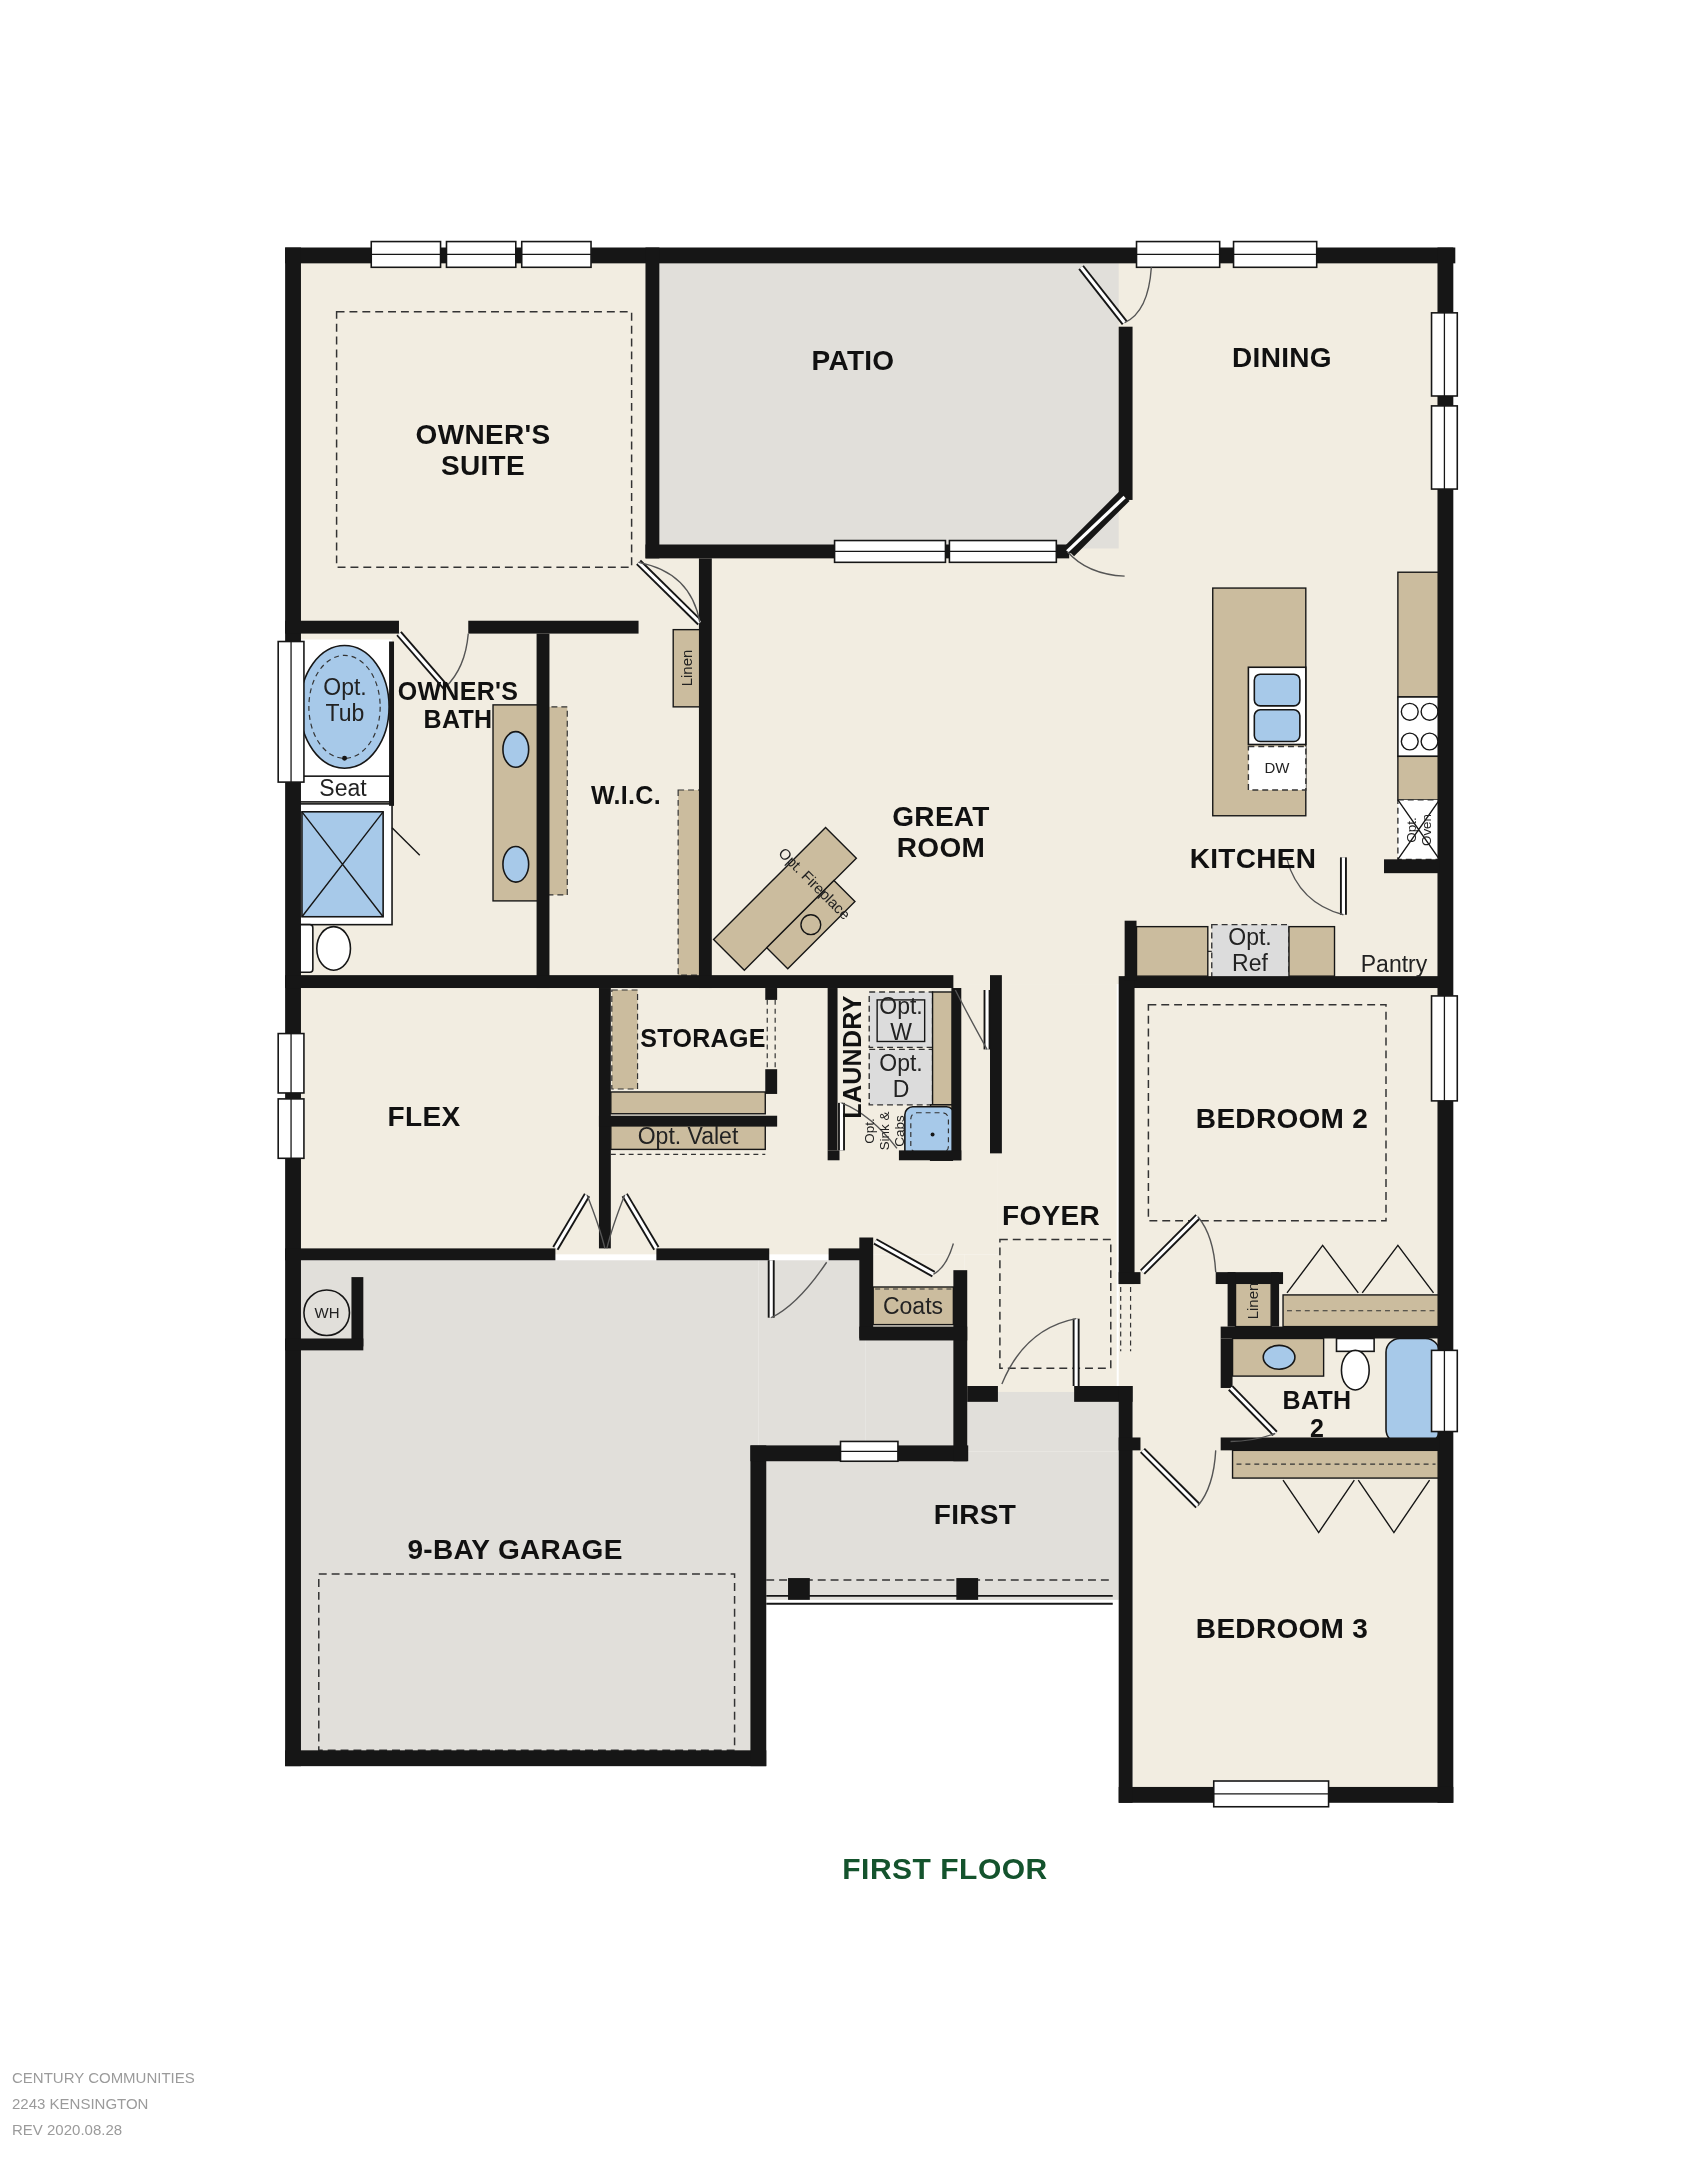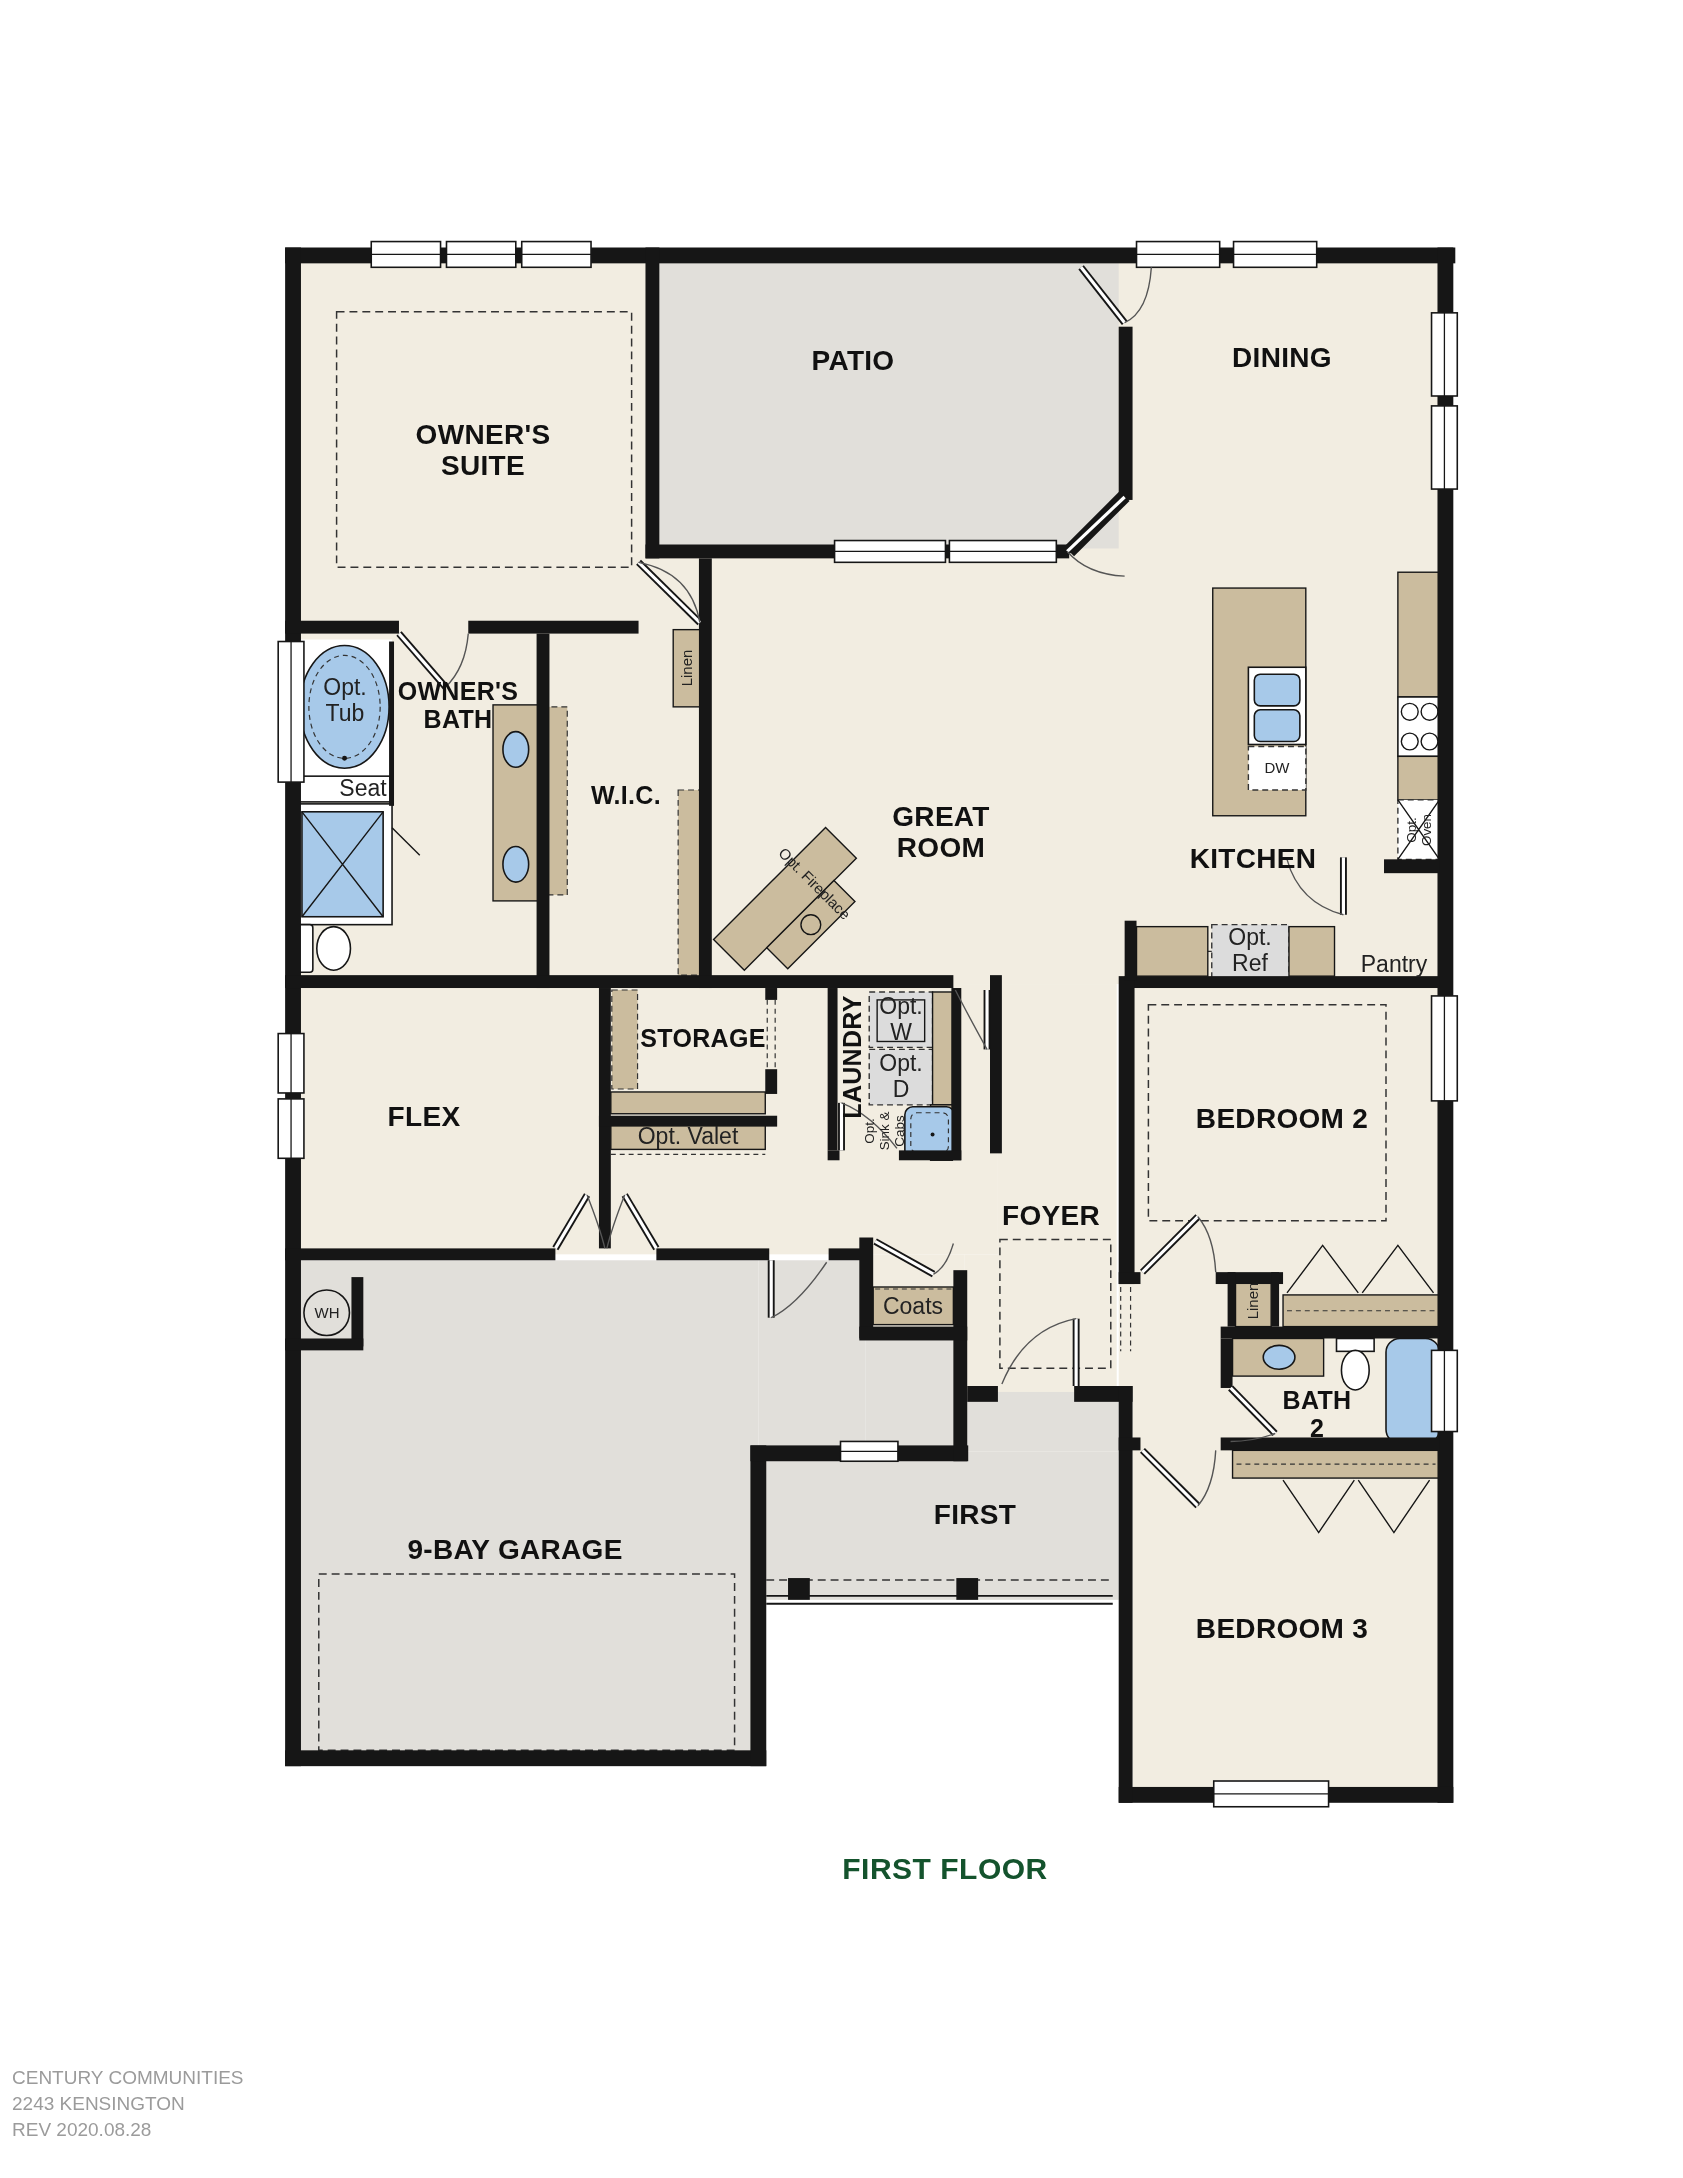--- a/index.html
+++ b/index.html
@@ -28,21 +28,21 @@
   .lbl{position:absolute;transform:translate(-50%,-50%);color:#111;font-weight:bold;
        text-align:center;white-space:pre-line;line-height:1.12;letter-spacing:0.3px;}
   .r90{transform:translate(-50%,-50%) rotate(-90deg);}
   .r45{transform:translate(-50%,-50%) rotate(45deg);}
   .s28{font-size:28px;}
   .s25{font-size:25px;}
   .sm{font-size:23px;font-weight:normal;color:#222;letter-spacing:0;}
   .xs{font-size:15px;font-weight:normal;color:#222;letter-spacing:0;}
   .xxs{font-size:13.4px;font-weight:normal;color:#222;letter-spacing:0;}
   .title{position:absolute;transform:translate(-50%,-50%);font-size:30px;font-weight:bold;color:#14532d;letter-spacing:0.5px;}
-  .footer{position:absolute;left:12px;top:2065px;color:var(--footerText);font-size:19px;line-height:26px;font-weight:normal;}
+  .footer{position:absolute;left:12px;top:2065px;color:var(--footerText);font-size:15px;line-height:26px;font-weight:normal;}
 </style>
 </head>
 <body>
 
 <div class="page">
 
 <svg width="1683" height="2178" viewBox="0 0 1700 2200">
 
   <g>
     <rect class="beige" x="296" y="258" width="1160" height="736"></rect>
@@ -323,21 +323,21 @@
 <div class="lbl s28" style="left:1051px;top:1216px">FOYER</div>
 <div class="lbl s28" style="left:1282px;top:1119px">BEDROOM 2</div>
 <div class="lbl s25" style="left:1317px;top:1414px">BATH
 2</div>
 <div class="lbl s28" style="left:1282px;top:1629px">BEDROOM 3</div>
 <div class="lbl s28" style="left:515px;top:1550px">9-BAY GARAGE</div>
 <div class="lbl s28" style="left:975px;top:1515px">FIRST</div>
 
 <div class="lbl sm" style="left:345px;top:701px">Opt.
 Tub</div>
-<div class="lbl sm" style="left:363px;top:789px">Seat</div>
+<div class="lbl sm" style="left:343px;top:789px">Seat</div>
 <div class="lbl xs r90" style="left:687px;top:668px">Linen</div>
 <div class="lbl xs" style="left:1277px;top:768px">DW</div>
 <div class="lbl xxs r90" style="left:1419px;top:830px">Opt.
 Oven</div>
 <div class="lbl sm" style="left:1250px;top:951px">Opt.
 Ref</div>
 <div class="lbl sm" style="left:1394px;top:965px">Pantry</div>
 <div class="lbl sm" style="left:901px;top:1020px">Opt.
 W</div>
 <div class="lbl sm" style="left:901px;top:1077px">Opt.

